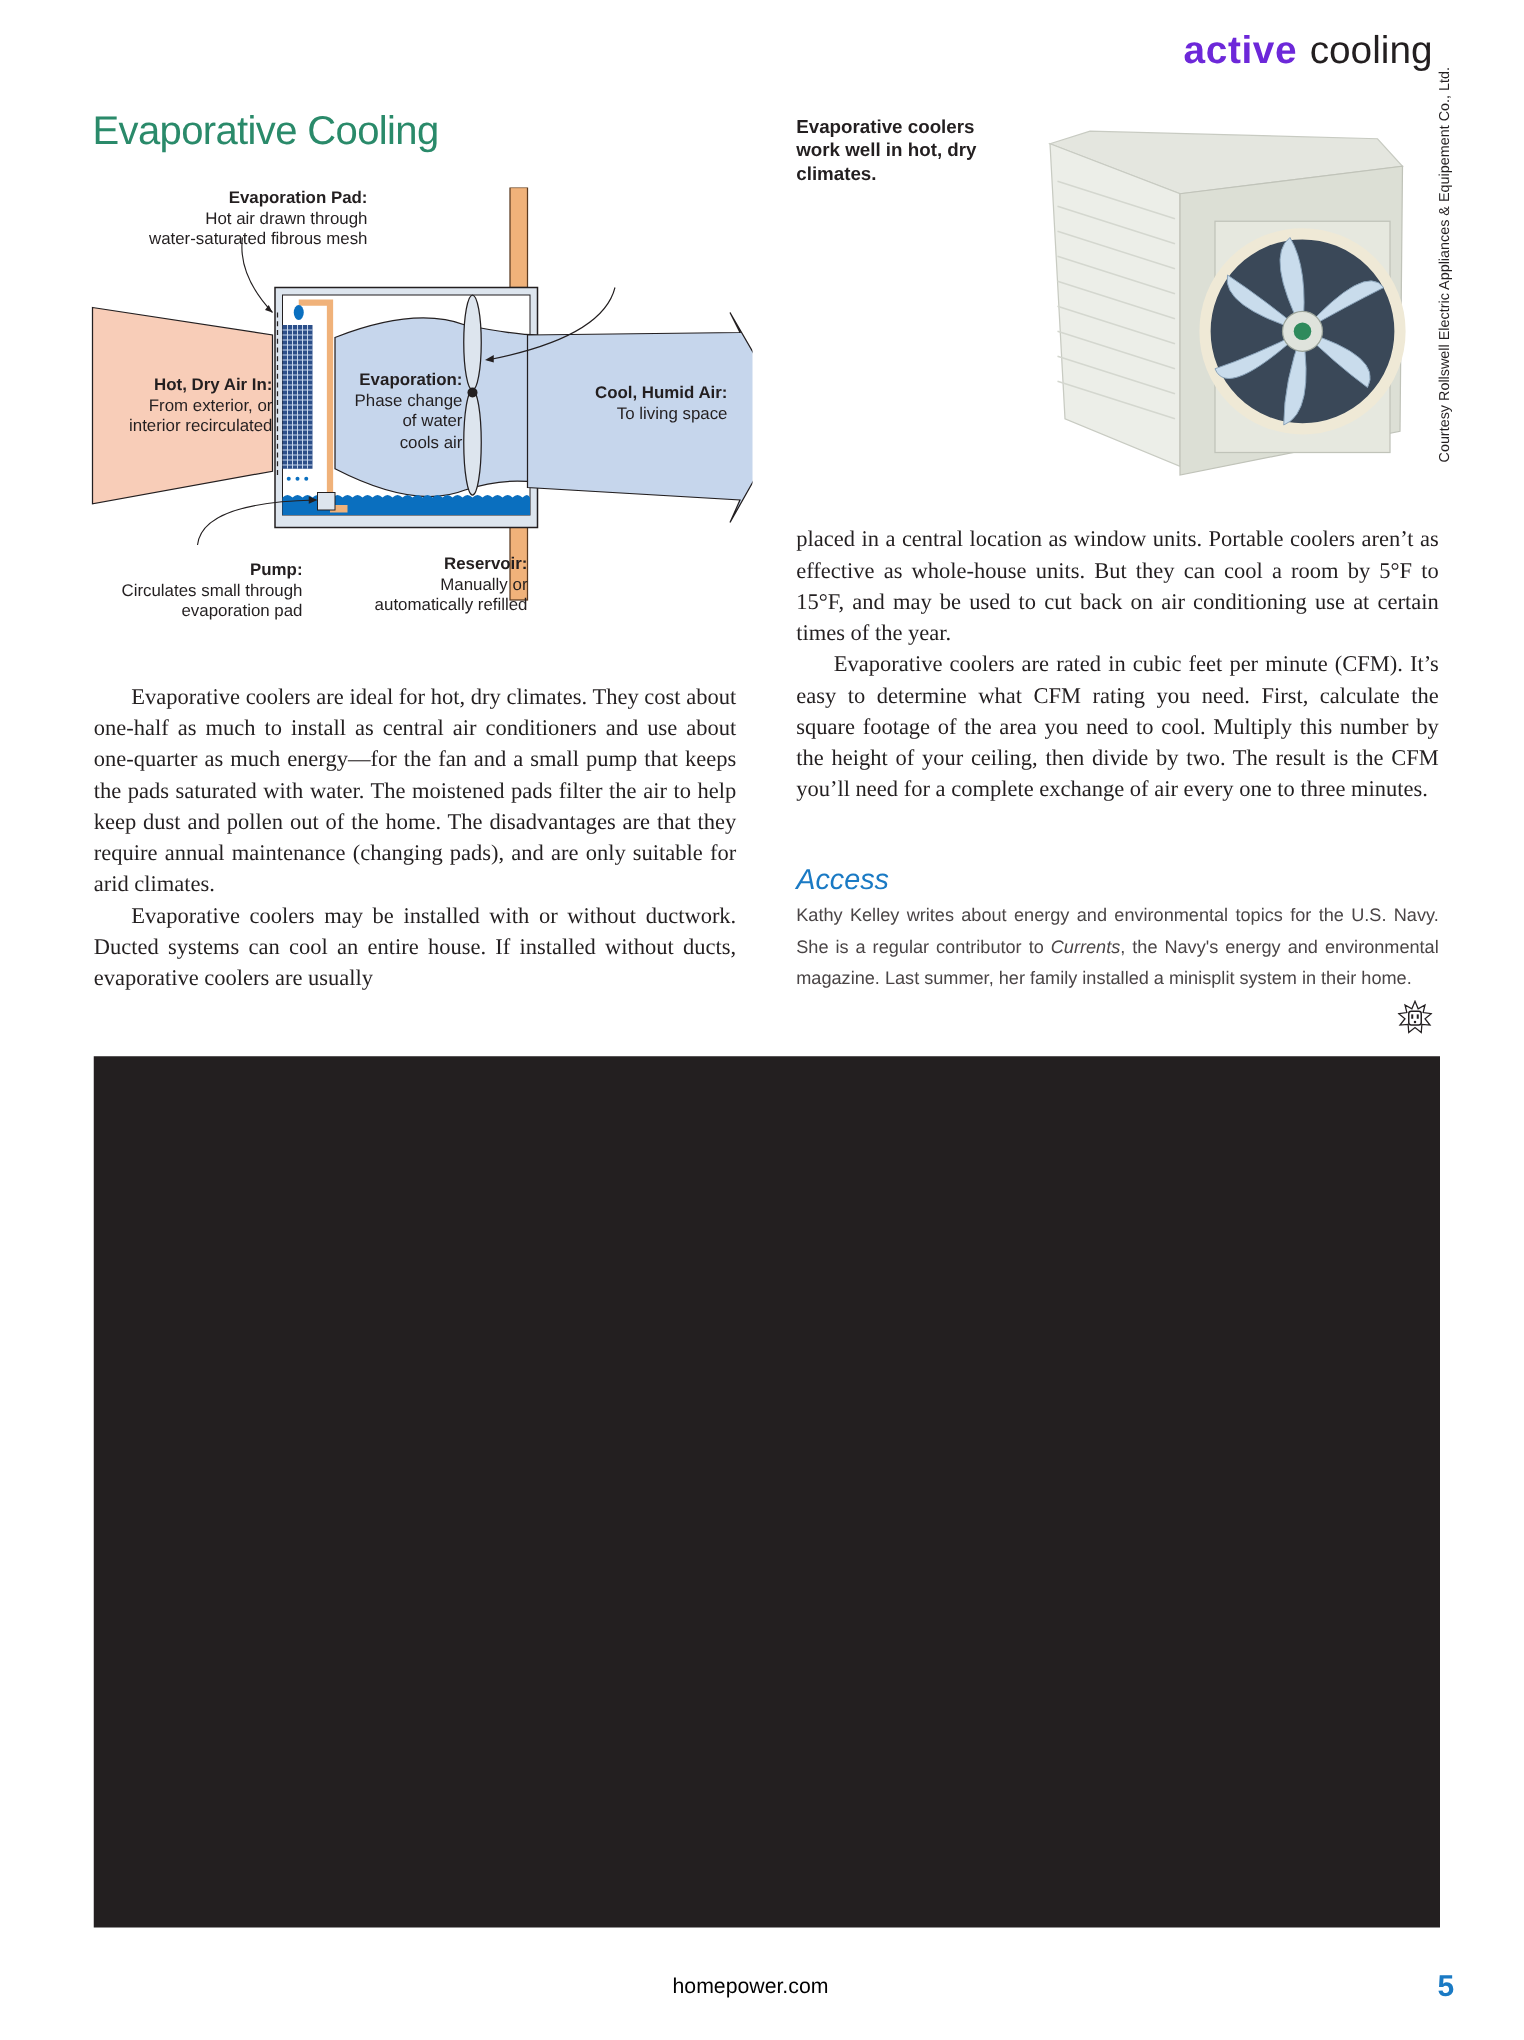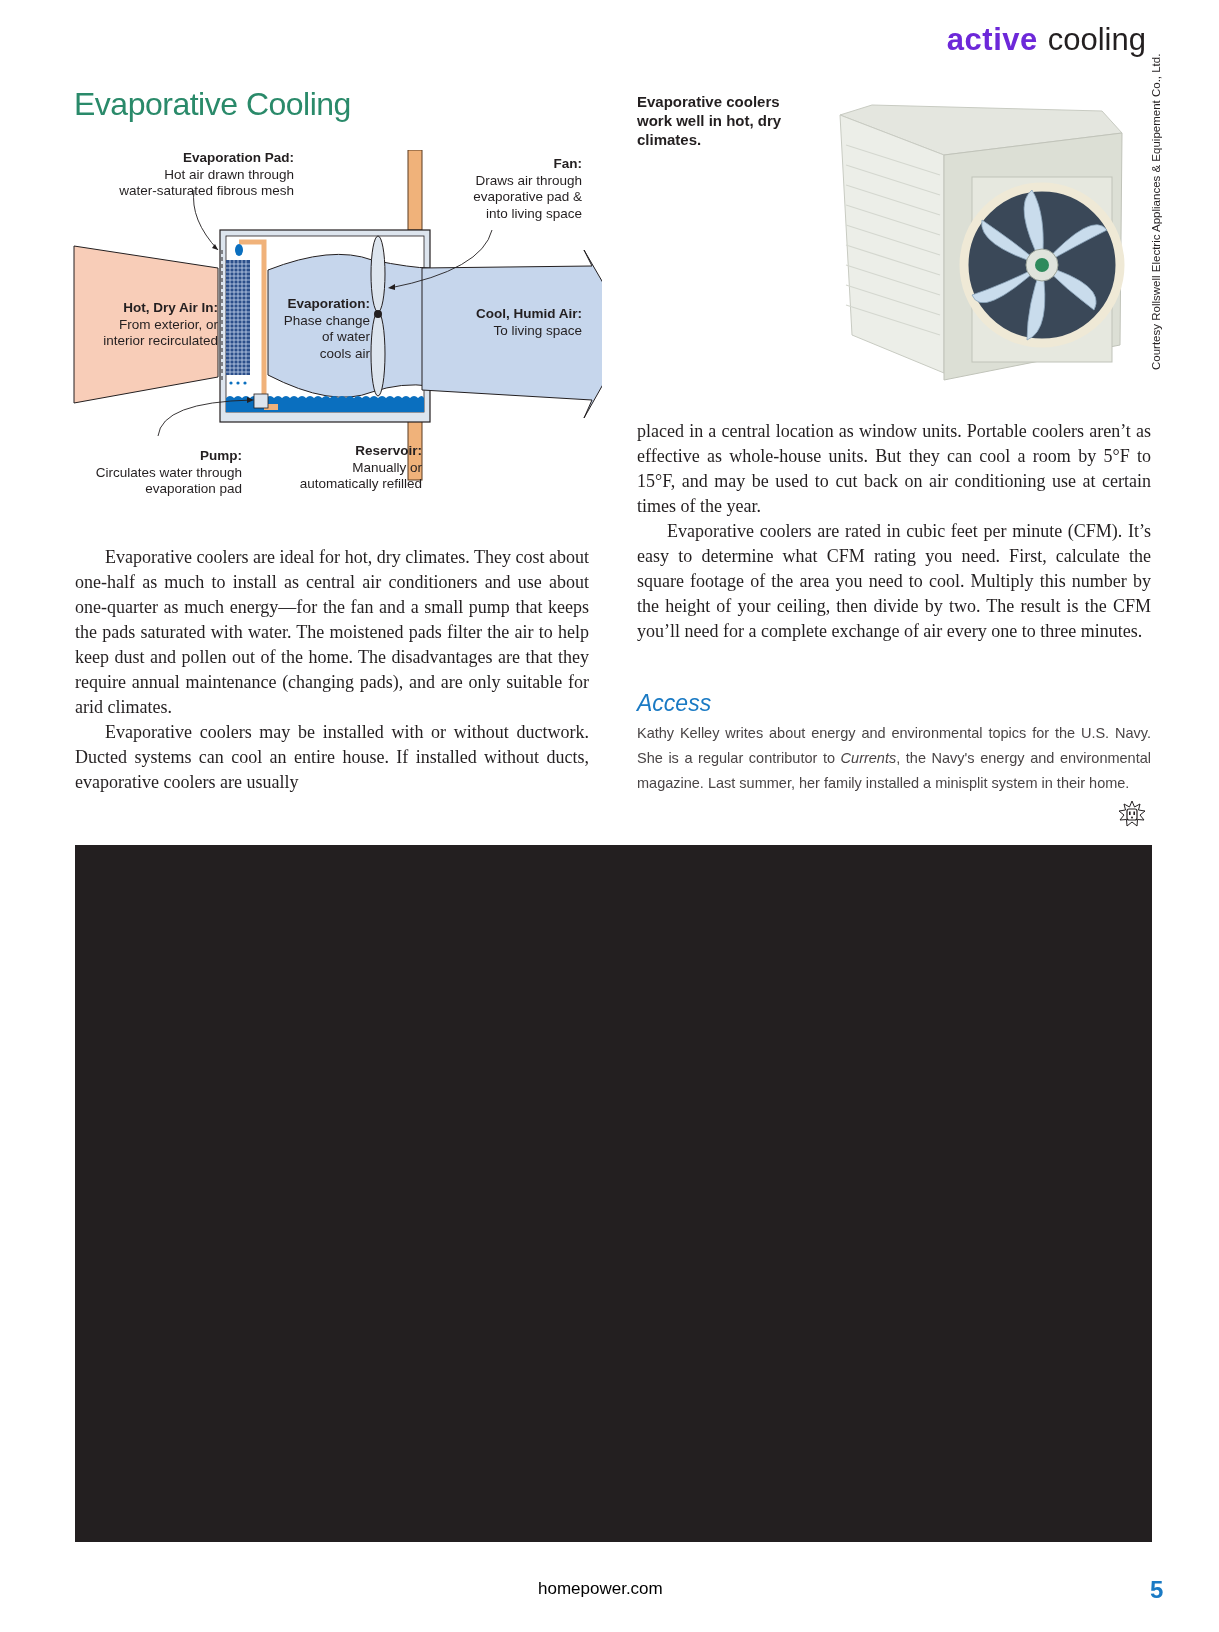--- a/index.html
+++ b/index.html
@@ -132,44 +132,38 @@
     <path d="M316,138 l7,-4 l0,6 z" fill="#231f20"></path>
     <path d="M86,286 Q90,252 180,250" fill="none" stroke="#231f20" stroke-width="0.9"></path>
     <path d="M182,250 l-7,-3 l0,6 z" fill="#231f20"></path>
   </svg>
 
   <div class="dlabel" style="left:12px;top:0;width:210px;">
     <b>Evaporation Pad:</b>
     <span>Hot air drawn through</span><br>
     <span>water-saturated fibrous mesh</span>
   </div>
-  <div class="dlabel" style="left:360px;top:6px;width:150px;">
-    <b>Fan:</b>
-    <span>Draws air through</span><br>
-    <span>evaporative pad &amp;</span><br>
-    <span>into living space</span>
-  </div>
   <div class="dlabel" style="left:0;top:150px;width:146px;">
     <b>Hot, Dry Air In:</b>
     <span>From exterior, or</span><br>
     <span>interior recirculated</span>
   </div>
   <div class="dlabel" style="left:188px;top:146px;width:110px;">
     <b>Evaporation:</b>
     <span>Phase change</span><br>
     <span>of water</span><br>
     <span>cools air</span>
   </div>
   <div class="dlabel" style="left:370px;top:156px;width:140px;">
     <b>Cool, Humid Air:</b>
     <span>To living space</span>
   </div>
   <div class="dlabel" style="left:0;top:298px;width:170px;">
     <b>Pump:</b>
-    <span>Circulates water through</span><br>
+    <span>Circulates small through</span><br>
     <span>evaporation pad</span>
   </div>
   <div class="dlabel" style="left:200px;top:293px;width:150px;">
     <b>Reservoir:</b>
     <span>Manually or</span><br>
     <span>automatically refilled</span>
   </div>
 </div>
 
 <div id="photo-caption" class="abs">Evaporative coolers work well in hot, dry climates.</div>

